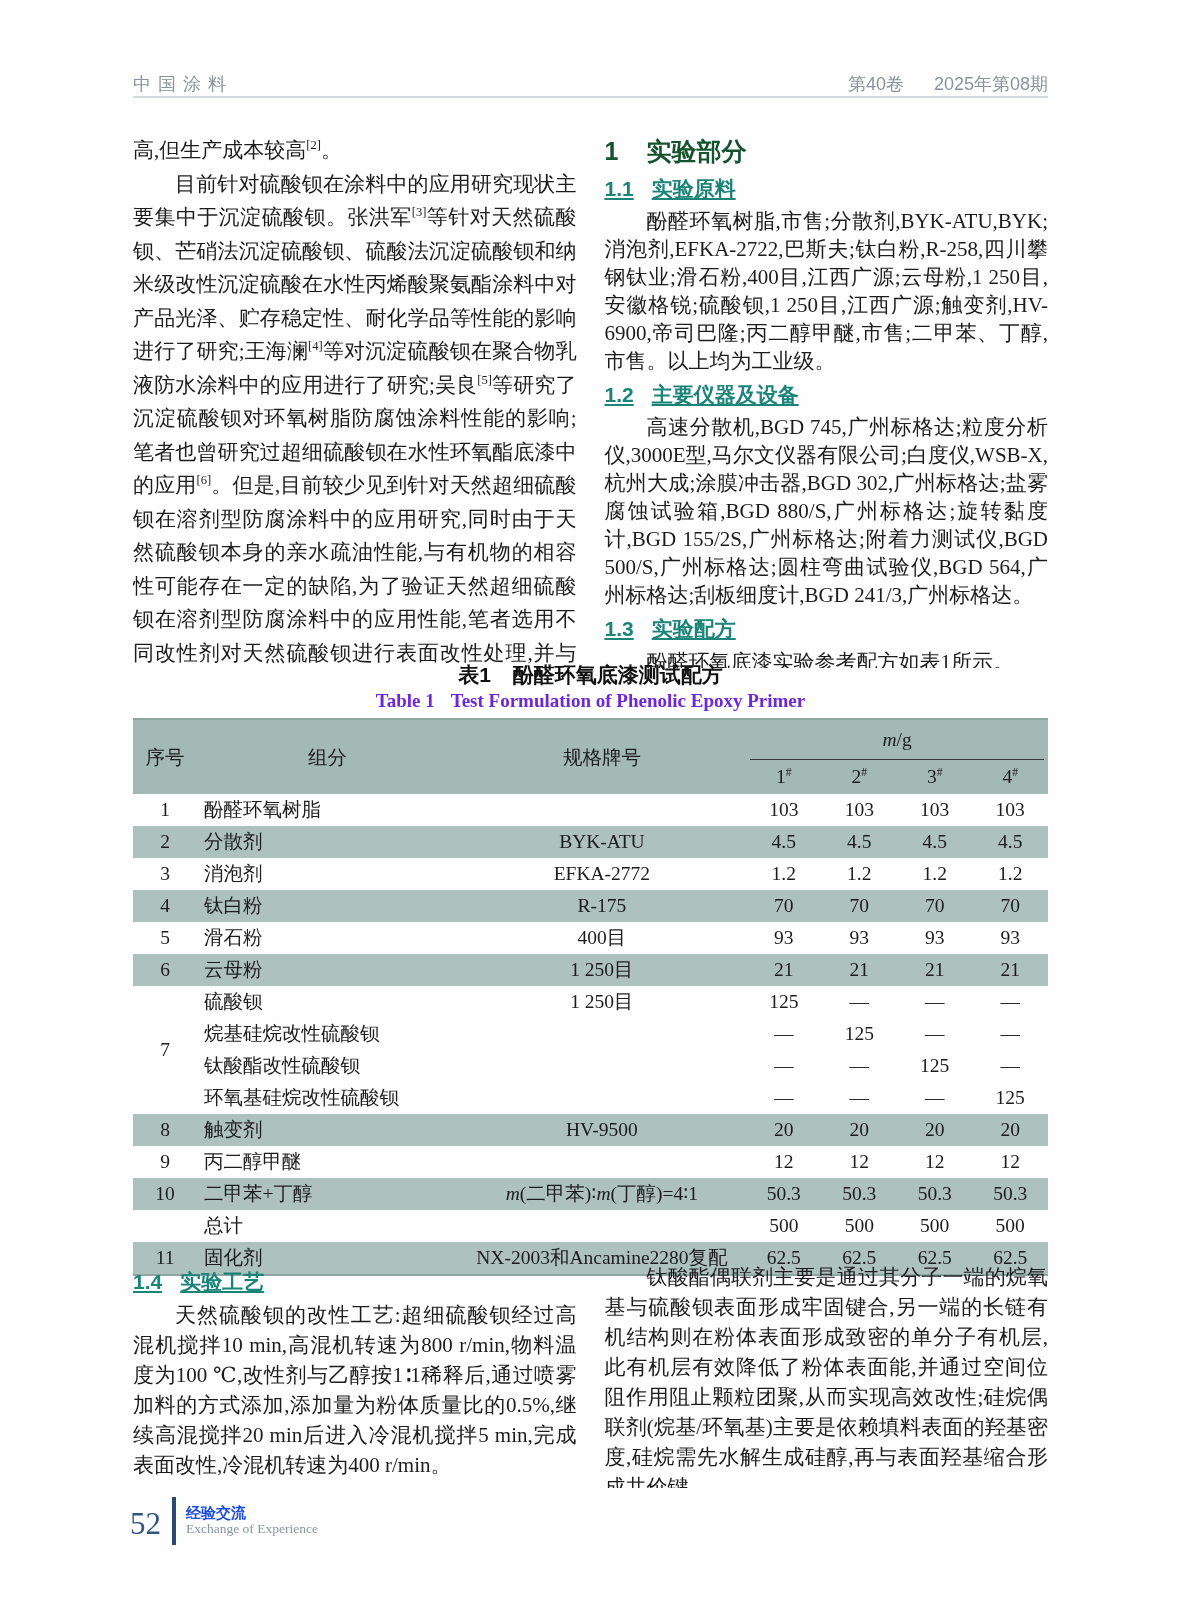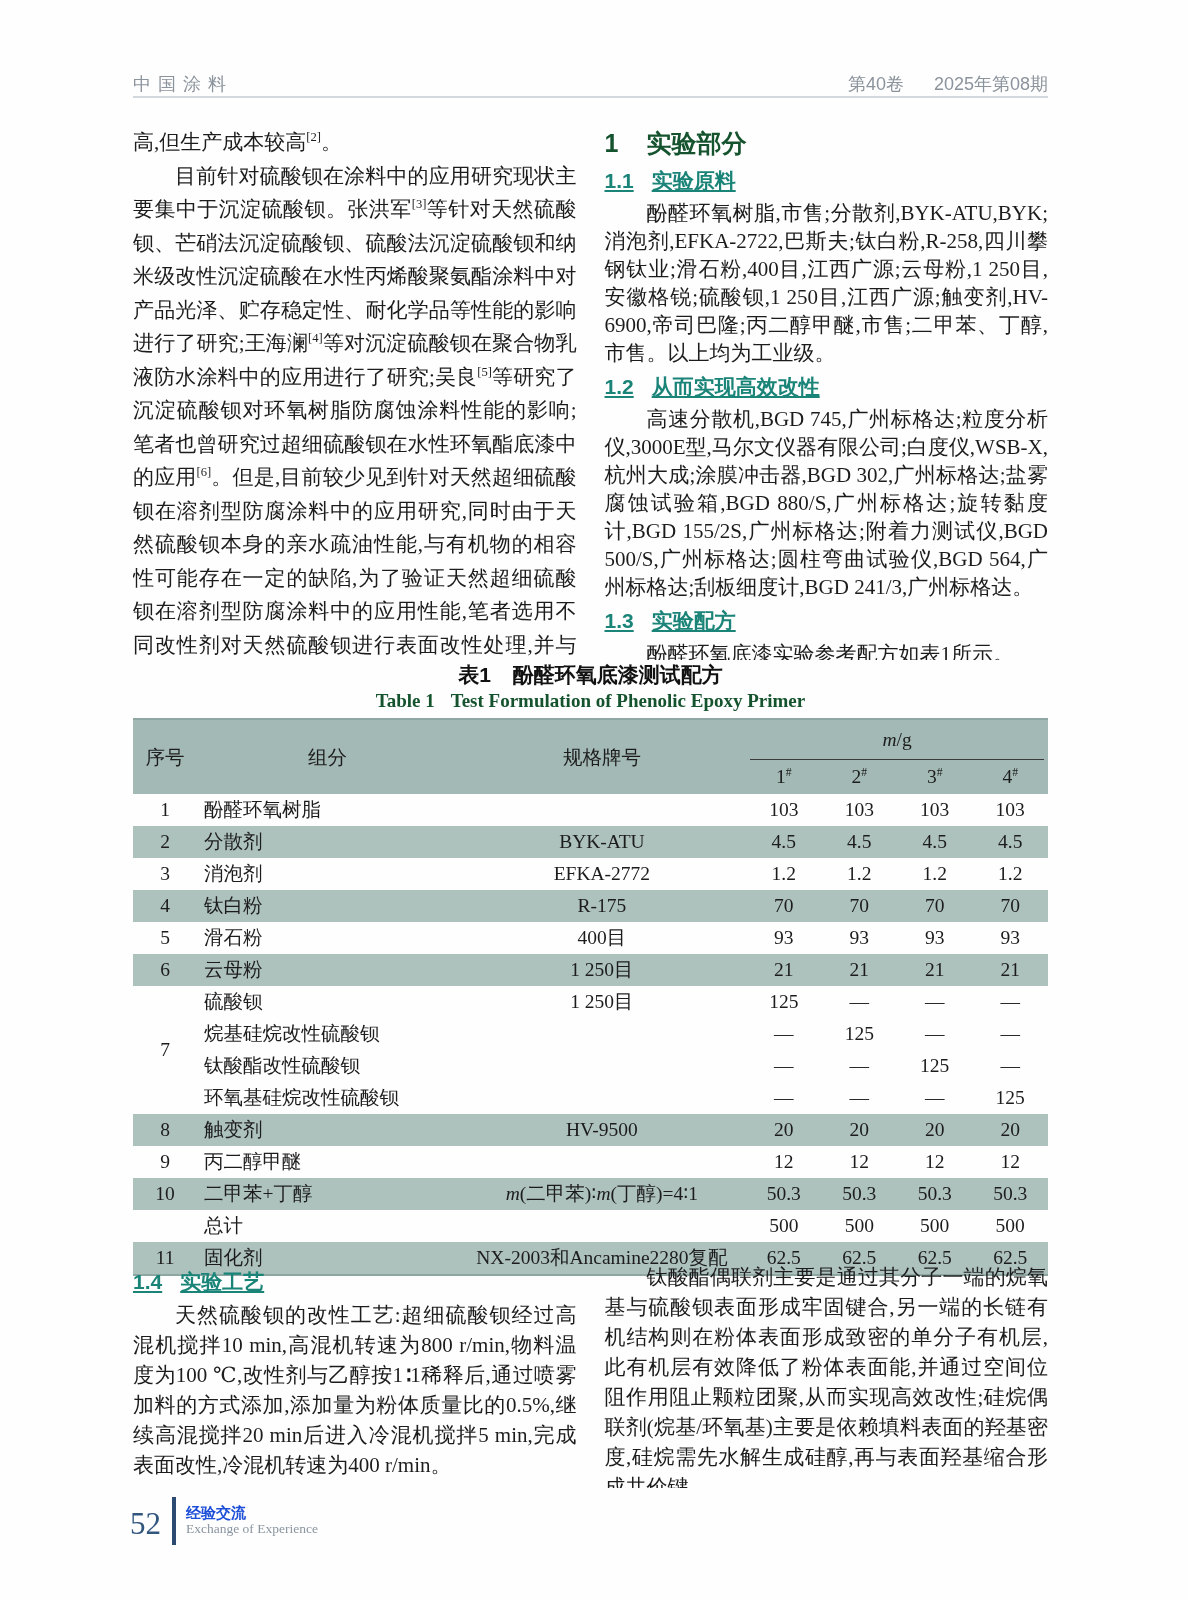--- a/index.html
+++ b/index.html
@@ -11,21 +11,21 @@
   .runhead{
     position:absolute;top:72px;left:133px;right:139px;
     display:flex;justify-content:space-between;align-items:flex-end;
     color:#8b939c;font-size:18px;
     border-bottom:2px solid #d3d8dc;
     font-family:"Liberation Sans","DejaVu Sans",sans-serif;
   }
   .j-name{letter-spacing:7px;}
   .issue-no{margin-left:30px;}
   
-  .cols-top{position:absolute;top:126px;left:133px;right:139px;height:534px;display:flex;gap:28px;overflow:hidden;}
+  .cols-top{position:absolute;top:134px;left:133px;right:139px;height:534px;display:flex;gap:28px;overflow:hidden;}
   .col{flex:1 1 0;}
   p{margin:0;text-align:justify;}
   .body-text{font-size:21px;}
   .lh33{line-height:33.5px;}
   .lh28{line-height:28px;}
   .lh30{line-height:30px;}
   .indent{text-indent:2em;}
   sup{font-size:60%;line-height:0;}
   
   .h1{
@@ -35,21 +35,21 @@
   .h1 .num{margin-right:28px;}
   .h2{
     font-family:"Liberation Sans","DejaVu Sans",sans-serif;font-weight:bold;
     font-size:21px;color:#1b8478;margin:7px 0 6px 0;line-height:1.2;text-decoration:underline;
   }
   .h2 .num{margin-right:18px;}
   
   .tbl-caption{position:absolute;top:662px;left:133px;right:139px;text-align:center;}
   .cap-zh{font-family:"Liberation Sans","DejaVu Sans",sans-serif;font-weight:bold;font-size:21px;line-height:26px;color:#111;}
   .cap-zh .cap-label{margin-right:22px;}
-  .cap-en{font-weight:bold;font-size:19px;line-height:26px;color:#14532d;}
+  .cap-en{font-weight:bold;font-size:19px;line-height:26px;color:#6d28d9;}
   .cap-en .cap-label{margin-right:16px;}
   
   .tbl{
     position:absolute;top:718px;left:133px;right:139px;
     border-collapse:collapse;table-layout:fixed;width:915px;
     font-size:19.5px;
     border-top:2px solid #8fa7a3;border-bottom:2px solid #8fa7a3;
   }
   .tbl th,.tbl td{padding:0;text-align:center;font-weight:normal;vertical-align:middle;}
   .tbl thead th{background:#a3b9b5;}
@@ -87,21 +87,21 @@
     </div>
     <div class="col body-text lh28">
       <div class="h1">
         <span class="num">1</span><span>实验部分</span>
       </div>
       <div class="h2">
         <span class="num">1.1</span><span>实验原料</span>
       </div>
       <p class="indent">酚醛环氧树脂,市售;分散剂,BYK-ATU,BYK;消泡剂,EFKA-2722,巴斯夫;钛白粉,R-258,四川攀钢钛业;滑石粉,400目,江西广源;云母粉,1 250目,安徽格锐;硫酸钡,1 250目,江西广源;触变剂,HV-6900,帝司巴隆;丙二醇甲醚,市售;二甲苯、丁醇,市售。以上均为工业级。</p>
       <div class="h2">
-        <span class="num">1.2</span><span>从而实现高效改性</span>
+        <span class="num">1.2</span><span>主要仪器及设备</span>
       </div>
       <p class="indent">高速分散机,BGD 745,广州标格达;粒度分析仪,3000E型,马尔文仪器有限公司;白度仪,WSB-X,杭州大成;涂膜冲击器,BGD 302,广州标格达;盐雾腐蚀试验箱,BGD 880/S,广州标格达;旋转黏度计,BGD 155/2S,广州标格达;附着力测试仪,BGD 500/S,广州标格达;圆柱弯曲试验仪,BGD 564,广州标格达;刮板细度计,BGD 241/3,广州标格达。</p>
       <div class="h2">
         <span class="num">1.3</span><span>实验配方</span>
       </div>
       <p class="indent">酚醛环氧底漆实验参考配方如表1所示。</p>
     </div>
   </div>
 
   <div class="tbl-caption">

